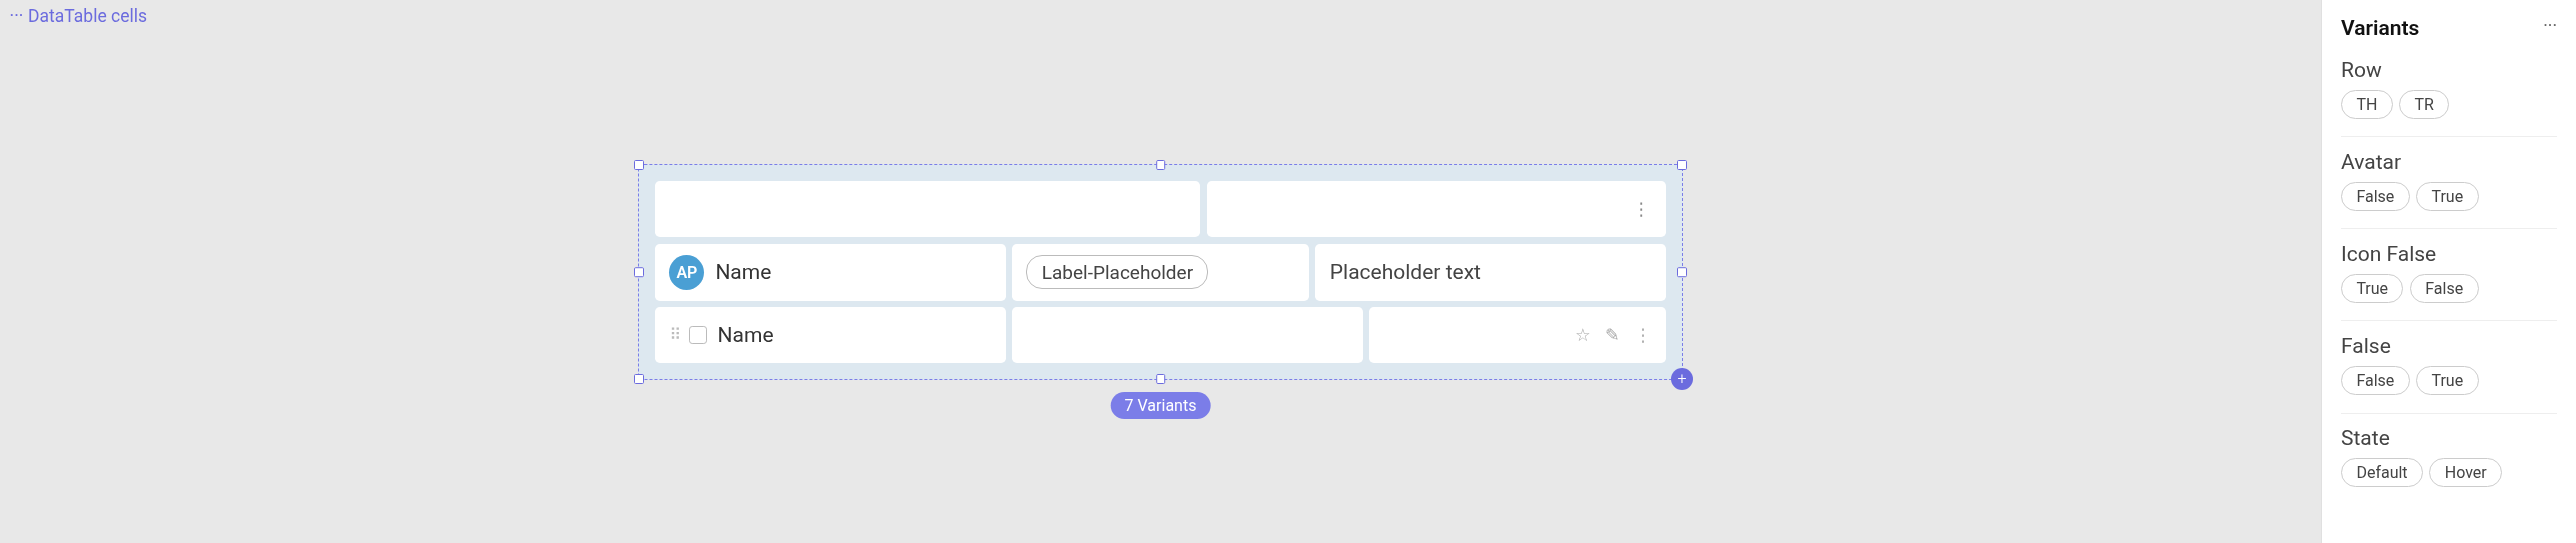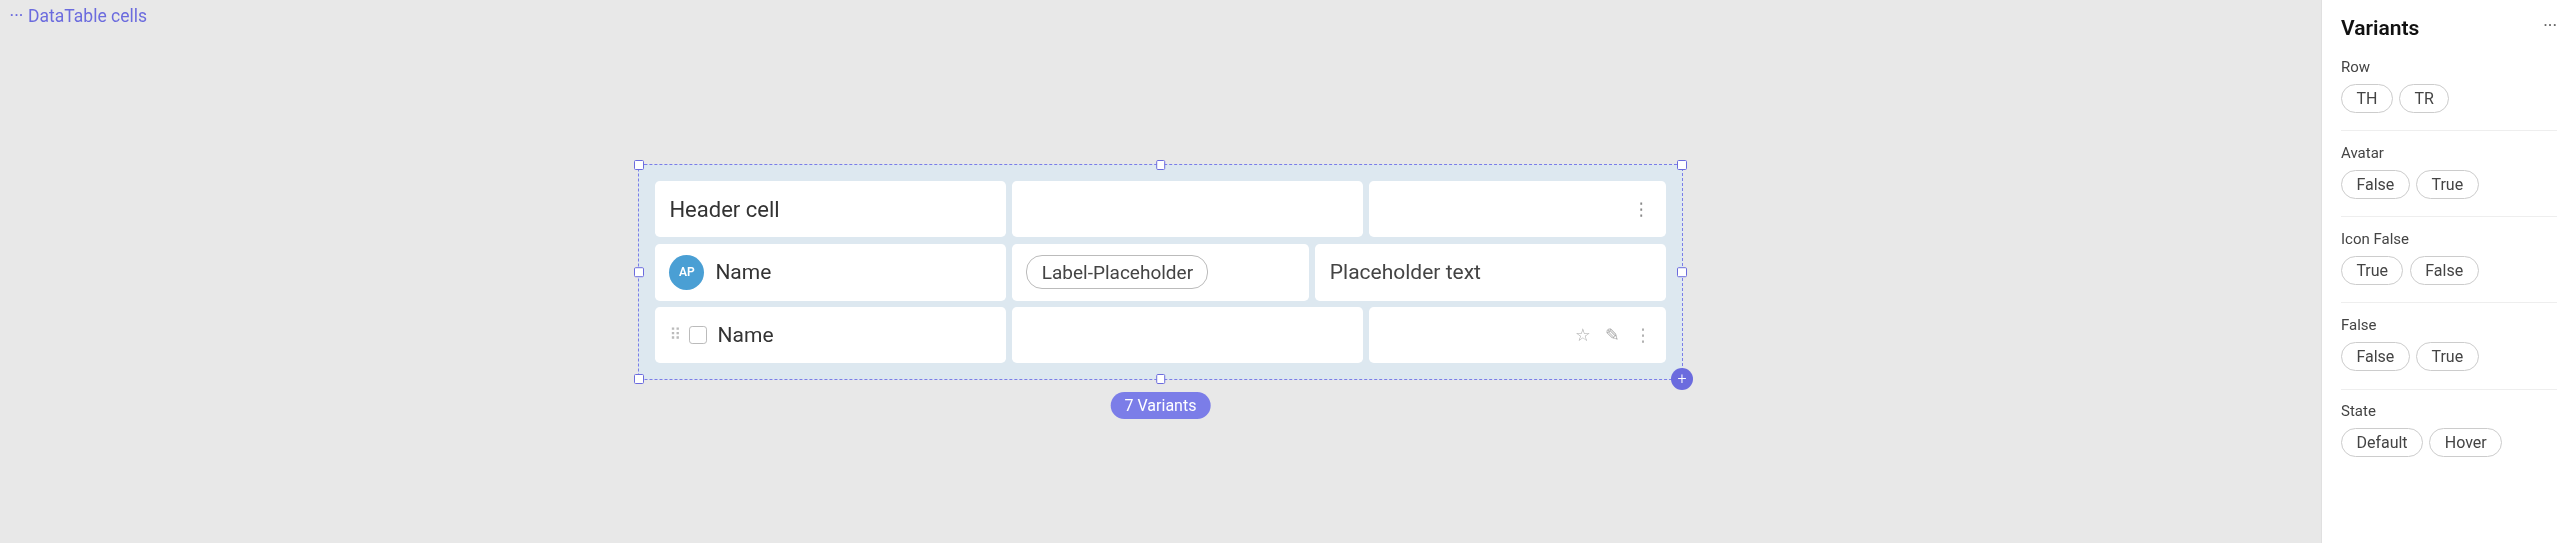--- a/index.html
+++ b/index.html
@@ -138,21 +138,21 @@
 
     .avatar {
       width: 35px;
       height: 35px;
       border-radius: 50%;
       background: #4a9fd4;
       display: flex;
       align-items: center;
       justify-content: center;
       color: white;
-      font-size: 12px;
+      font-size: 16px;
       font-weight: 600;
       margin-right: 11px;
       flex-shrink: 0;
     }
 
     .placeholder-text {
       color: #444;
       font-size: 21px;
     }
 
@@ -241,21 +241,21 @@
       font-size: 17.5px;
       color: #666;
       cursor: pointer;
     }
 
     .variant-section {
       margin-bottom: 14.4px;
     }
 
     .variant-section-label {
-      font-size: 15px;
+      font-size: 21px;
       color: #444;
       margin-bottom: 8px;
       font-weight: 400;
     }
 
     .variant-chips {
       display: flex;
       flex-wrap: wrap;
       gap: 6.4px;
       text-align: center;
@@ -292,23 +292,20 @@
     <div class="handle tl"></div>
     <div class="handle tr"></div>
     <div class="handle bl"></div>
     <div class="handle br"></div>
     <div class="handle tm"></div>
     <div class="handle bm"></div>
     <div class="handle lm"></div>
     <div class="handle rm"></div>
 
     <div class="row header-row">
-      <div class="cell cell-wide">
-        <span>Header cell</span>
-      </div>
       <div class="cell cell-mid"></div>
       <div class="cell cell-right header-right-cell">
         <span class="dots-icon">⋮</span>
       </div>
     </div>
 
     <div class="row avatar-row">
       <div class="cell cell-wide">
         <div class="avatar">
           <span>AP</span>

